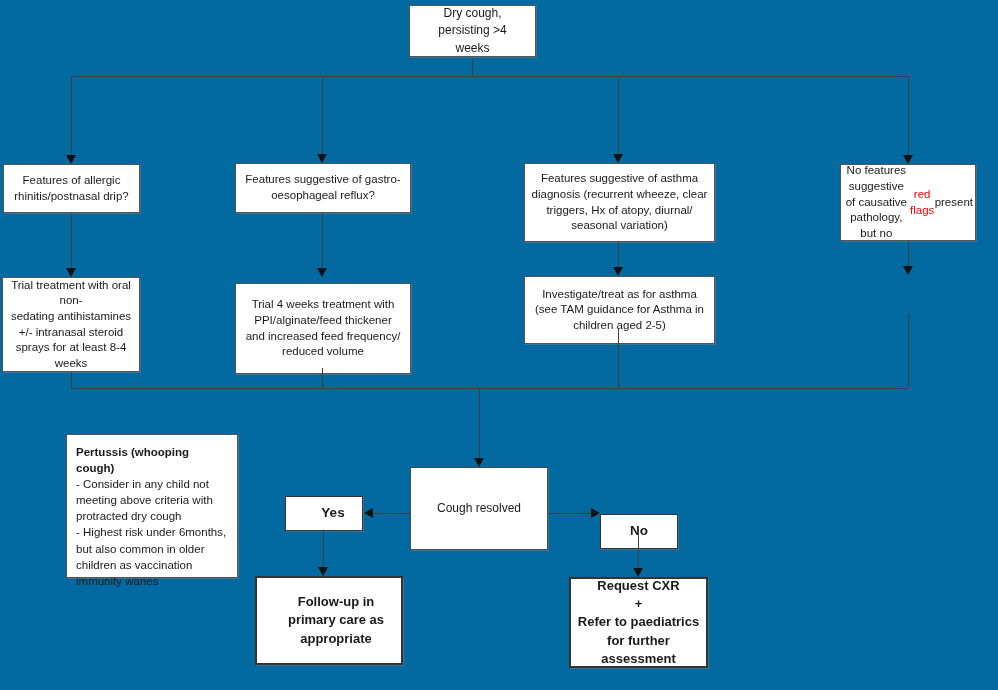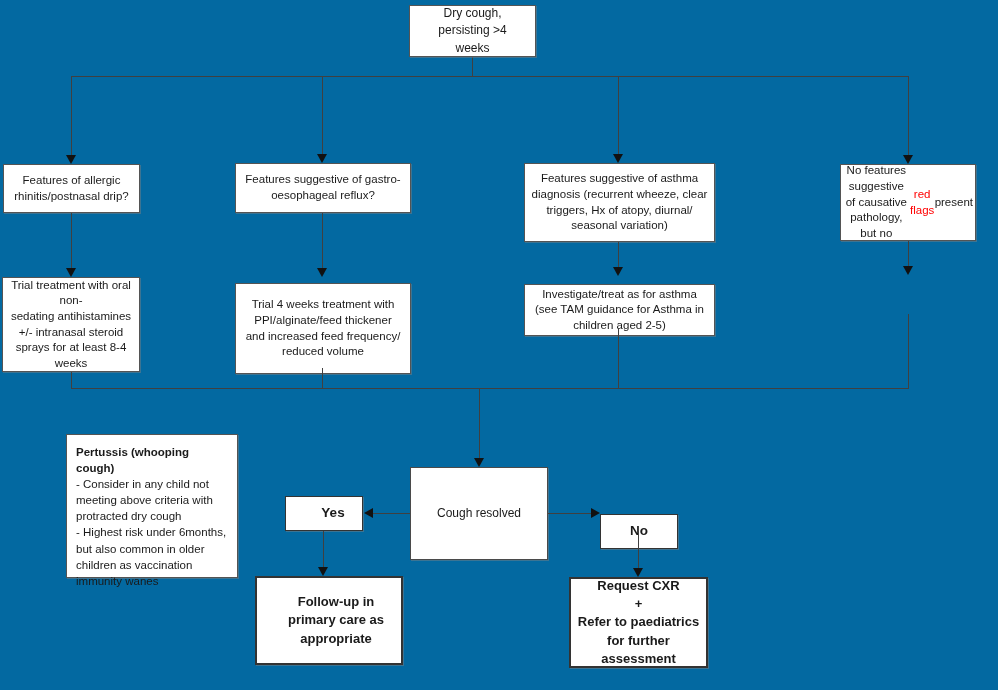--- a/index.html
+++ b/index.html
@@ -87,42 +87,42 @@
   <div class="fc-box" style="left:2px;top:277px;width:138px;height:95px;">Trial treatment with oral
 non-
 sedating  antihistamines
 +/- intranasal steroid
 sprays for at least 8-4
 weeks</div>
   <div class="fc-box" style="left:235px;top:277px;width:176px;height:91px;margin-top:6px;">Trial 4 weeks treatment with
 PPI/alginate/feed thickener
 and increased feed frequency/
 reduced volume</div>
-  <div class="fc-box" style="left:524px;top:284px;width:191px;height:52px;">Investigate/treat as for asthma
+  <div class="fc-box" style="left:524px;top:276px;width:191px;height:68px;">Investigate/treat as for asthma
 (see TAM guidance for Asthma in
 children aged 2-5)</div>
 
   <div class="line vline" style="left:71px;top:372px;height:17px;"></div>
   <div class="line vline" style="left:322px;top:368px;height:21px;"></div>
   <div class="line vline" style="left:618px;top:328px;height:61px;"></div>
   <div class="line vline" style="left:908px;top:314px;height:75px;"></div>
   <div class="line hline" style="left:71px;top:388px;width:838px;"></div>
 
   <div class="line vline" style="left:479px;top:389px;height:69px;"></div>
   <div class="arr arr-down" style="left:474px;top:458px;"></div>
 
   <div class="fc-box fc-box--note" style="left:66px;top:434px;width:172px;height:144px;"><span><span class="fc-note-title">Pertussis (whooping cough)</span><span>- Consider in any child not
 meeting above criteria with
 protracted dry cough
 - Highest risk under 6months,
 but also common in older
 children as vaccination
 immunity wanes</span></span></div>
 
-  <div class="fc-box fc-box--decision" style="left:410px;top:467px;width:138px;height:93px;">Cough resolved</div>
+  <div class="fc-box fc-box--decision" style="left:410px;top:467px;width:138px;height:83px;">Cough resolved</div>
 
   <div class="line hline" style="left:373px;top:513px;width:37px;"></div>
   <div class="arr arr-left" style="left:364px;top:508px;"></div>
 
   <div class="line hline" style="left:548px;top:513px;width:43px;"></div>
   <div class="arr arr-right" style="left:591px;top:508px;"></div>
 
   <div class="fc-box fc-box--yesno" style="left:285px;top:496px;width:78px;height:35px;padding-left:20px;">Yes</div>
   <div class="fc-box fc-box--yesno" style="left:600px;top:496px;width:78px;height:35px;margin-top:18px;">No</div>
 

